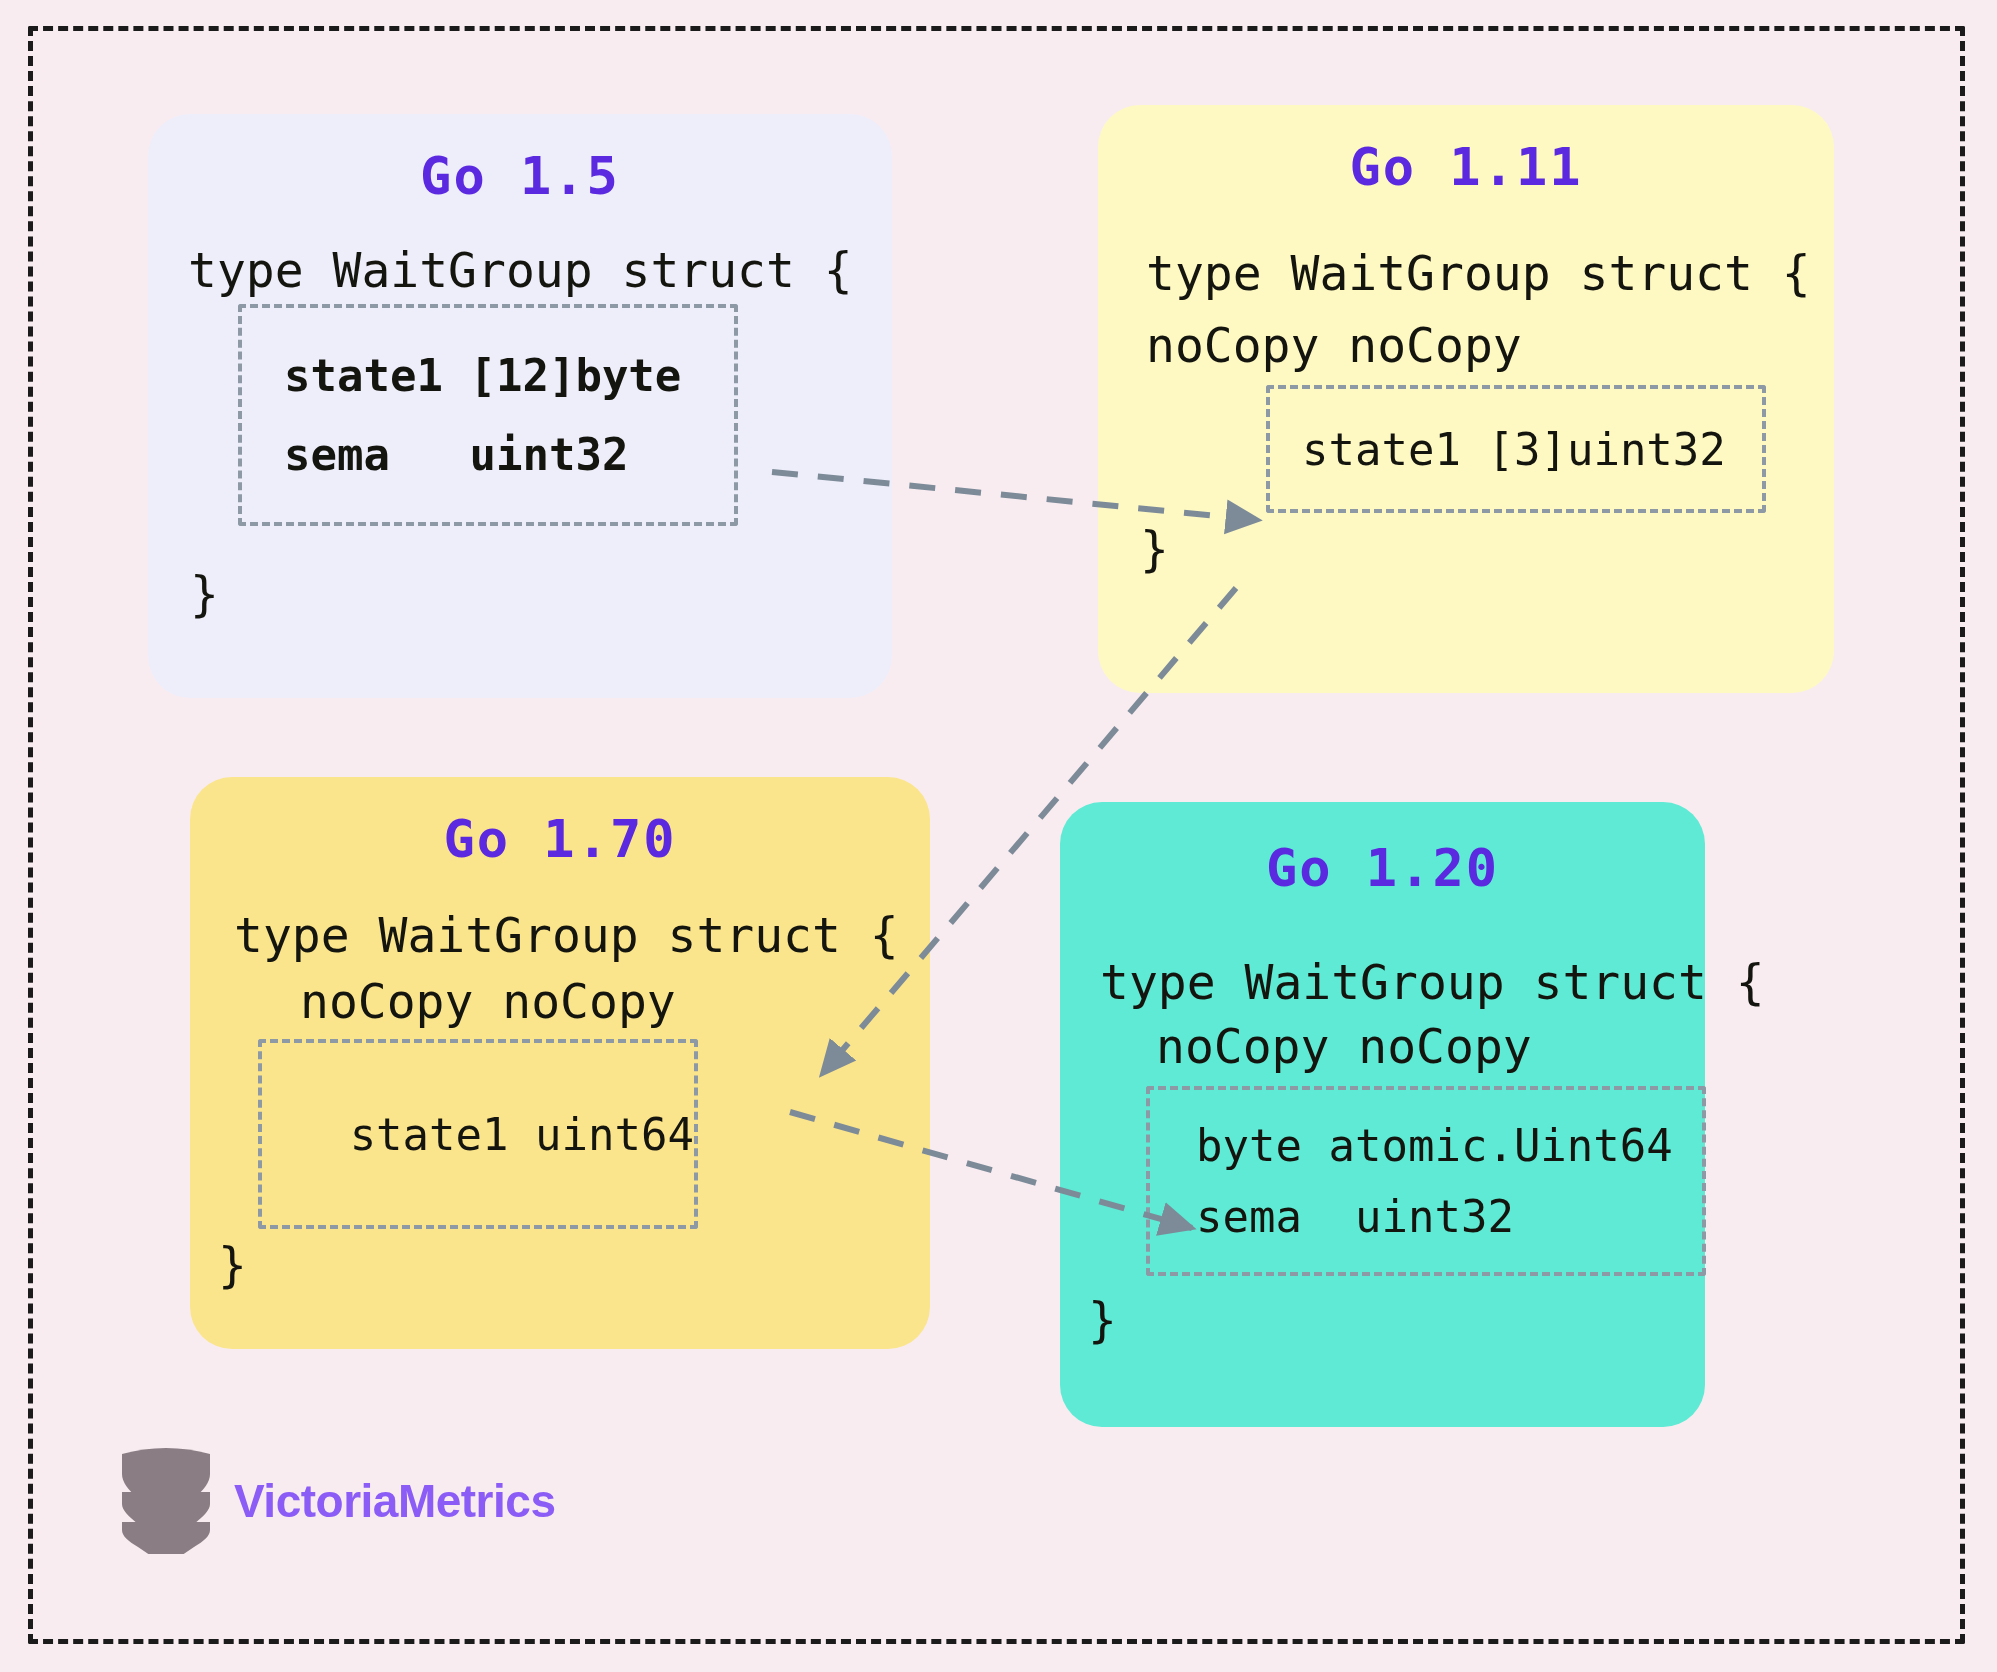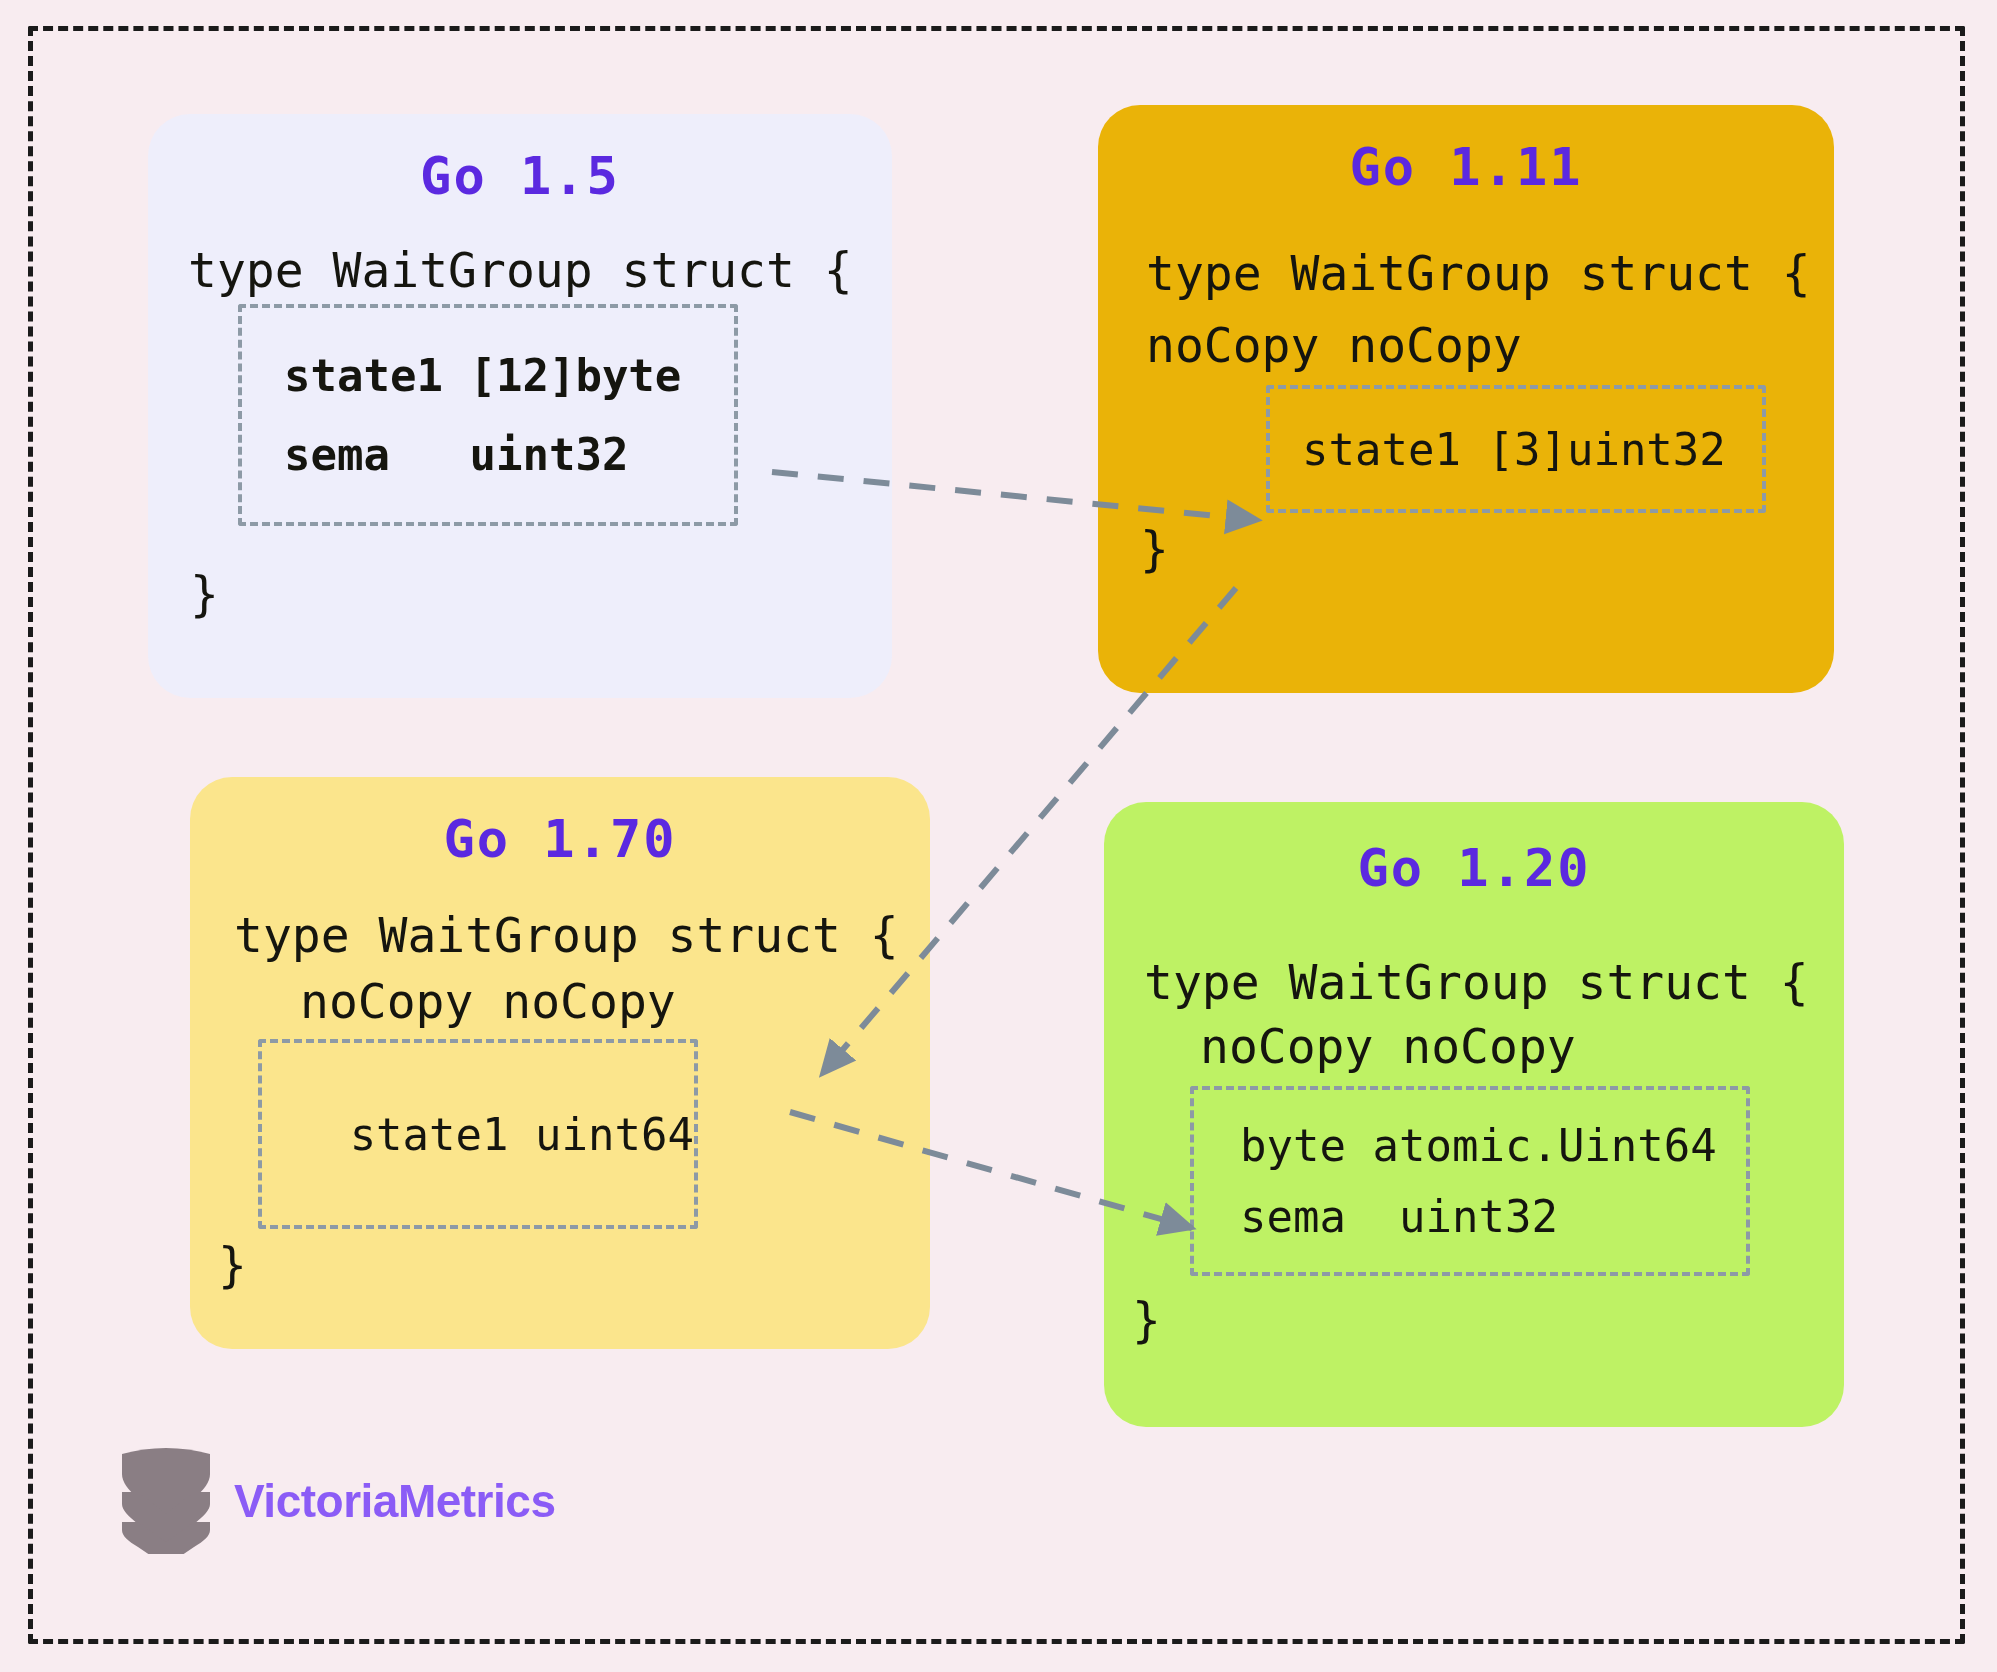--- a/index.html
+++ b/index.html
@@ -30,23 +30,23 @@
     box-sizing: border-box;
     border-radius: 2px;
   }
   
   .card {
     position: absolute;
     border-radius: 42px;
     box-sizing: border-box;
   }
   #card-go15  { left: 148px;  top: 114px;  width: 744px;  height: 584px;  background: #eeeefb; }
-  #card-go111 { left: 1098px; top: 105px;  width: 736px;  height: 588px;  background: #eab308; }
+  #card-go111 { left: 1098px; top: 105px;  width: 736px;  height: 588px;  background: #fef9c3; }
   #card-go118 { left: 190px;  top: 777px;  width: 740px;  height: 572px;  background: #fbe58c; }
-  #card-go120 { left: 1104px; top: 802px;  width: 740px;  height: 625px;  background: #bef264; }
+  #card-go120 { left: 1060px; top: 802px;  width: 645px;  height: 625px;  background: #5eead4; }
 
   .card-title {
     color: #5b29e0;
     font-size: 52px;
     font-weight: 700;
     text-align: center;
     letter-spacing: 2px;
     white-space: pre;
   }
   #card-go15  .card-title { margin-top: 32px; }

